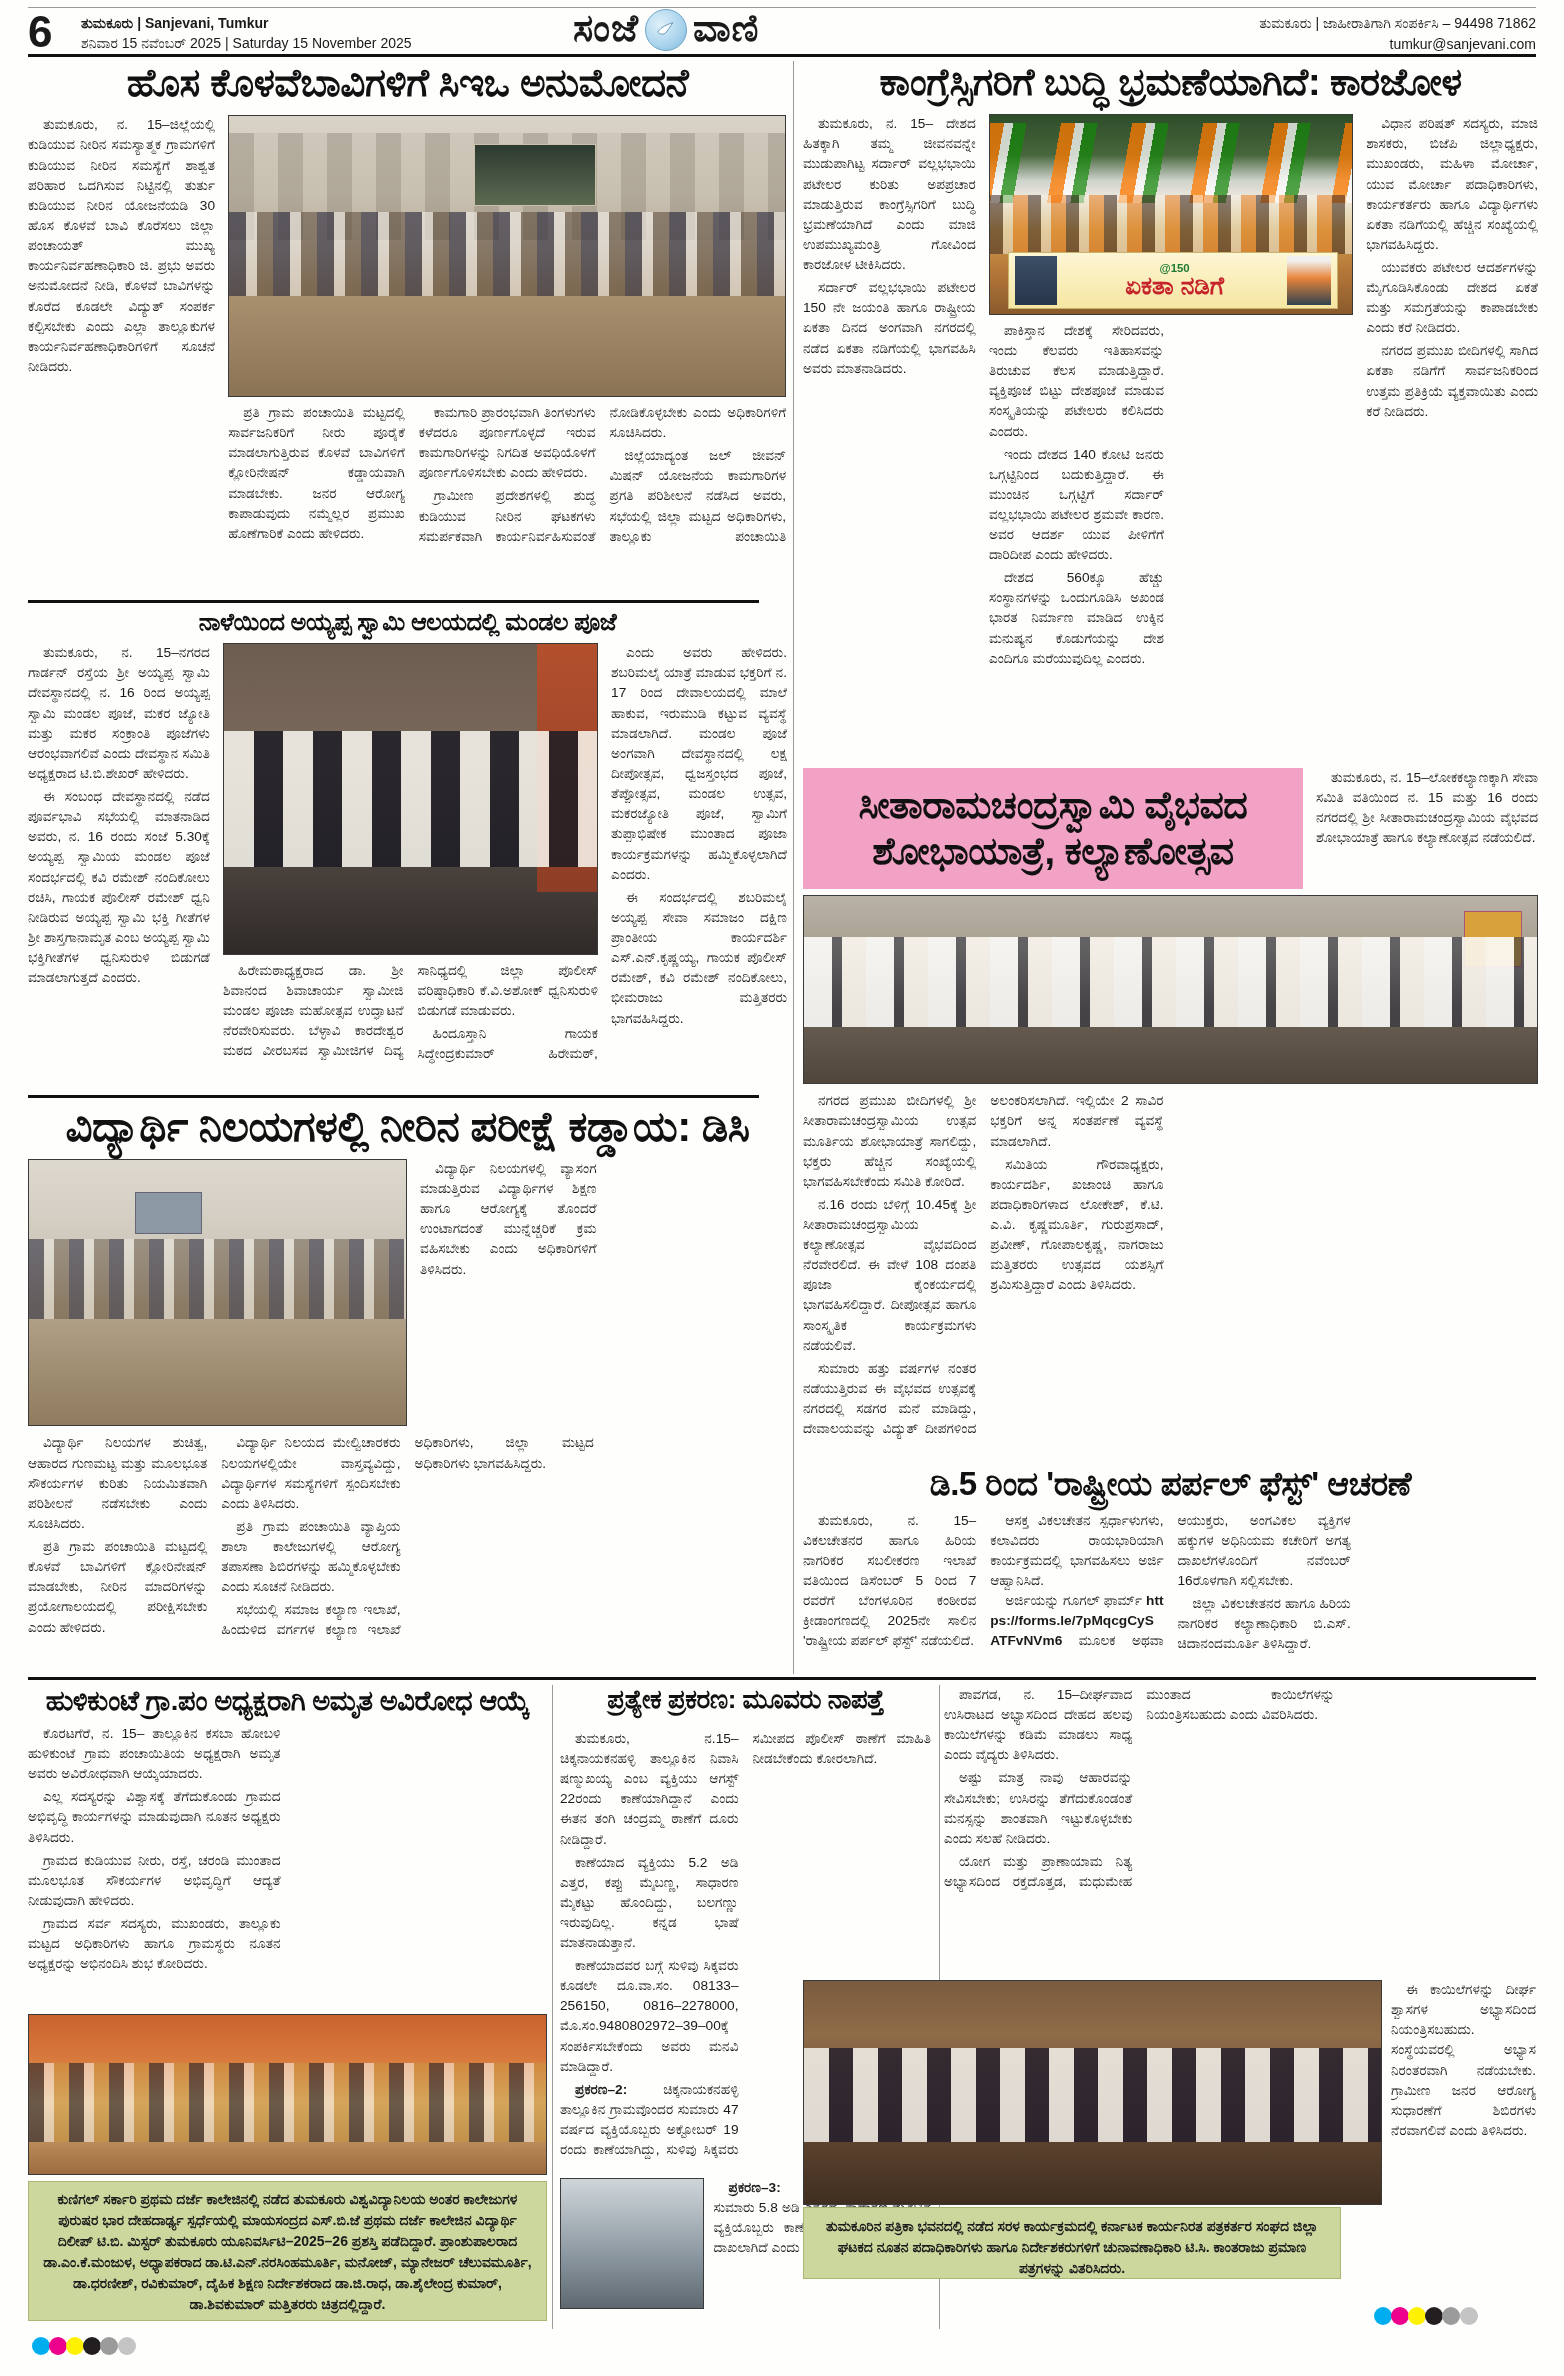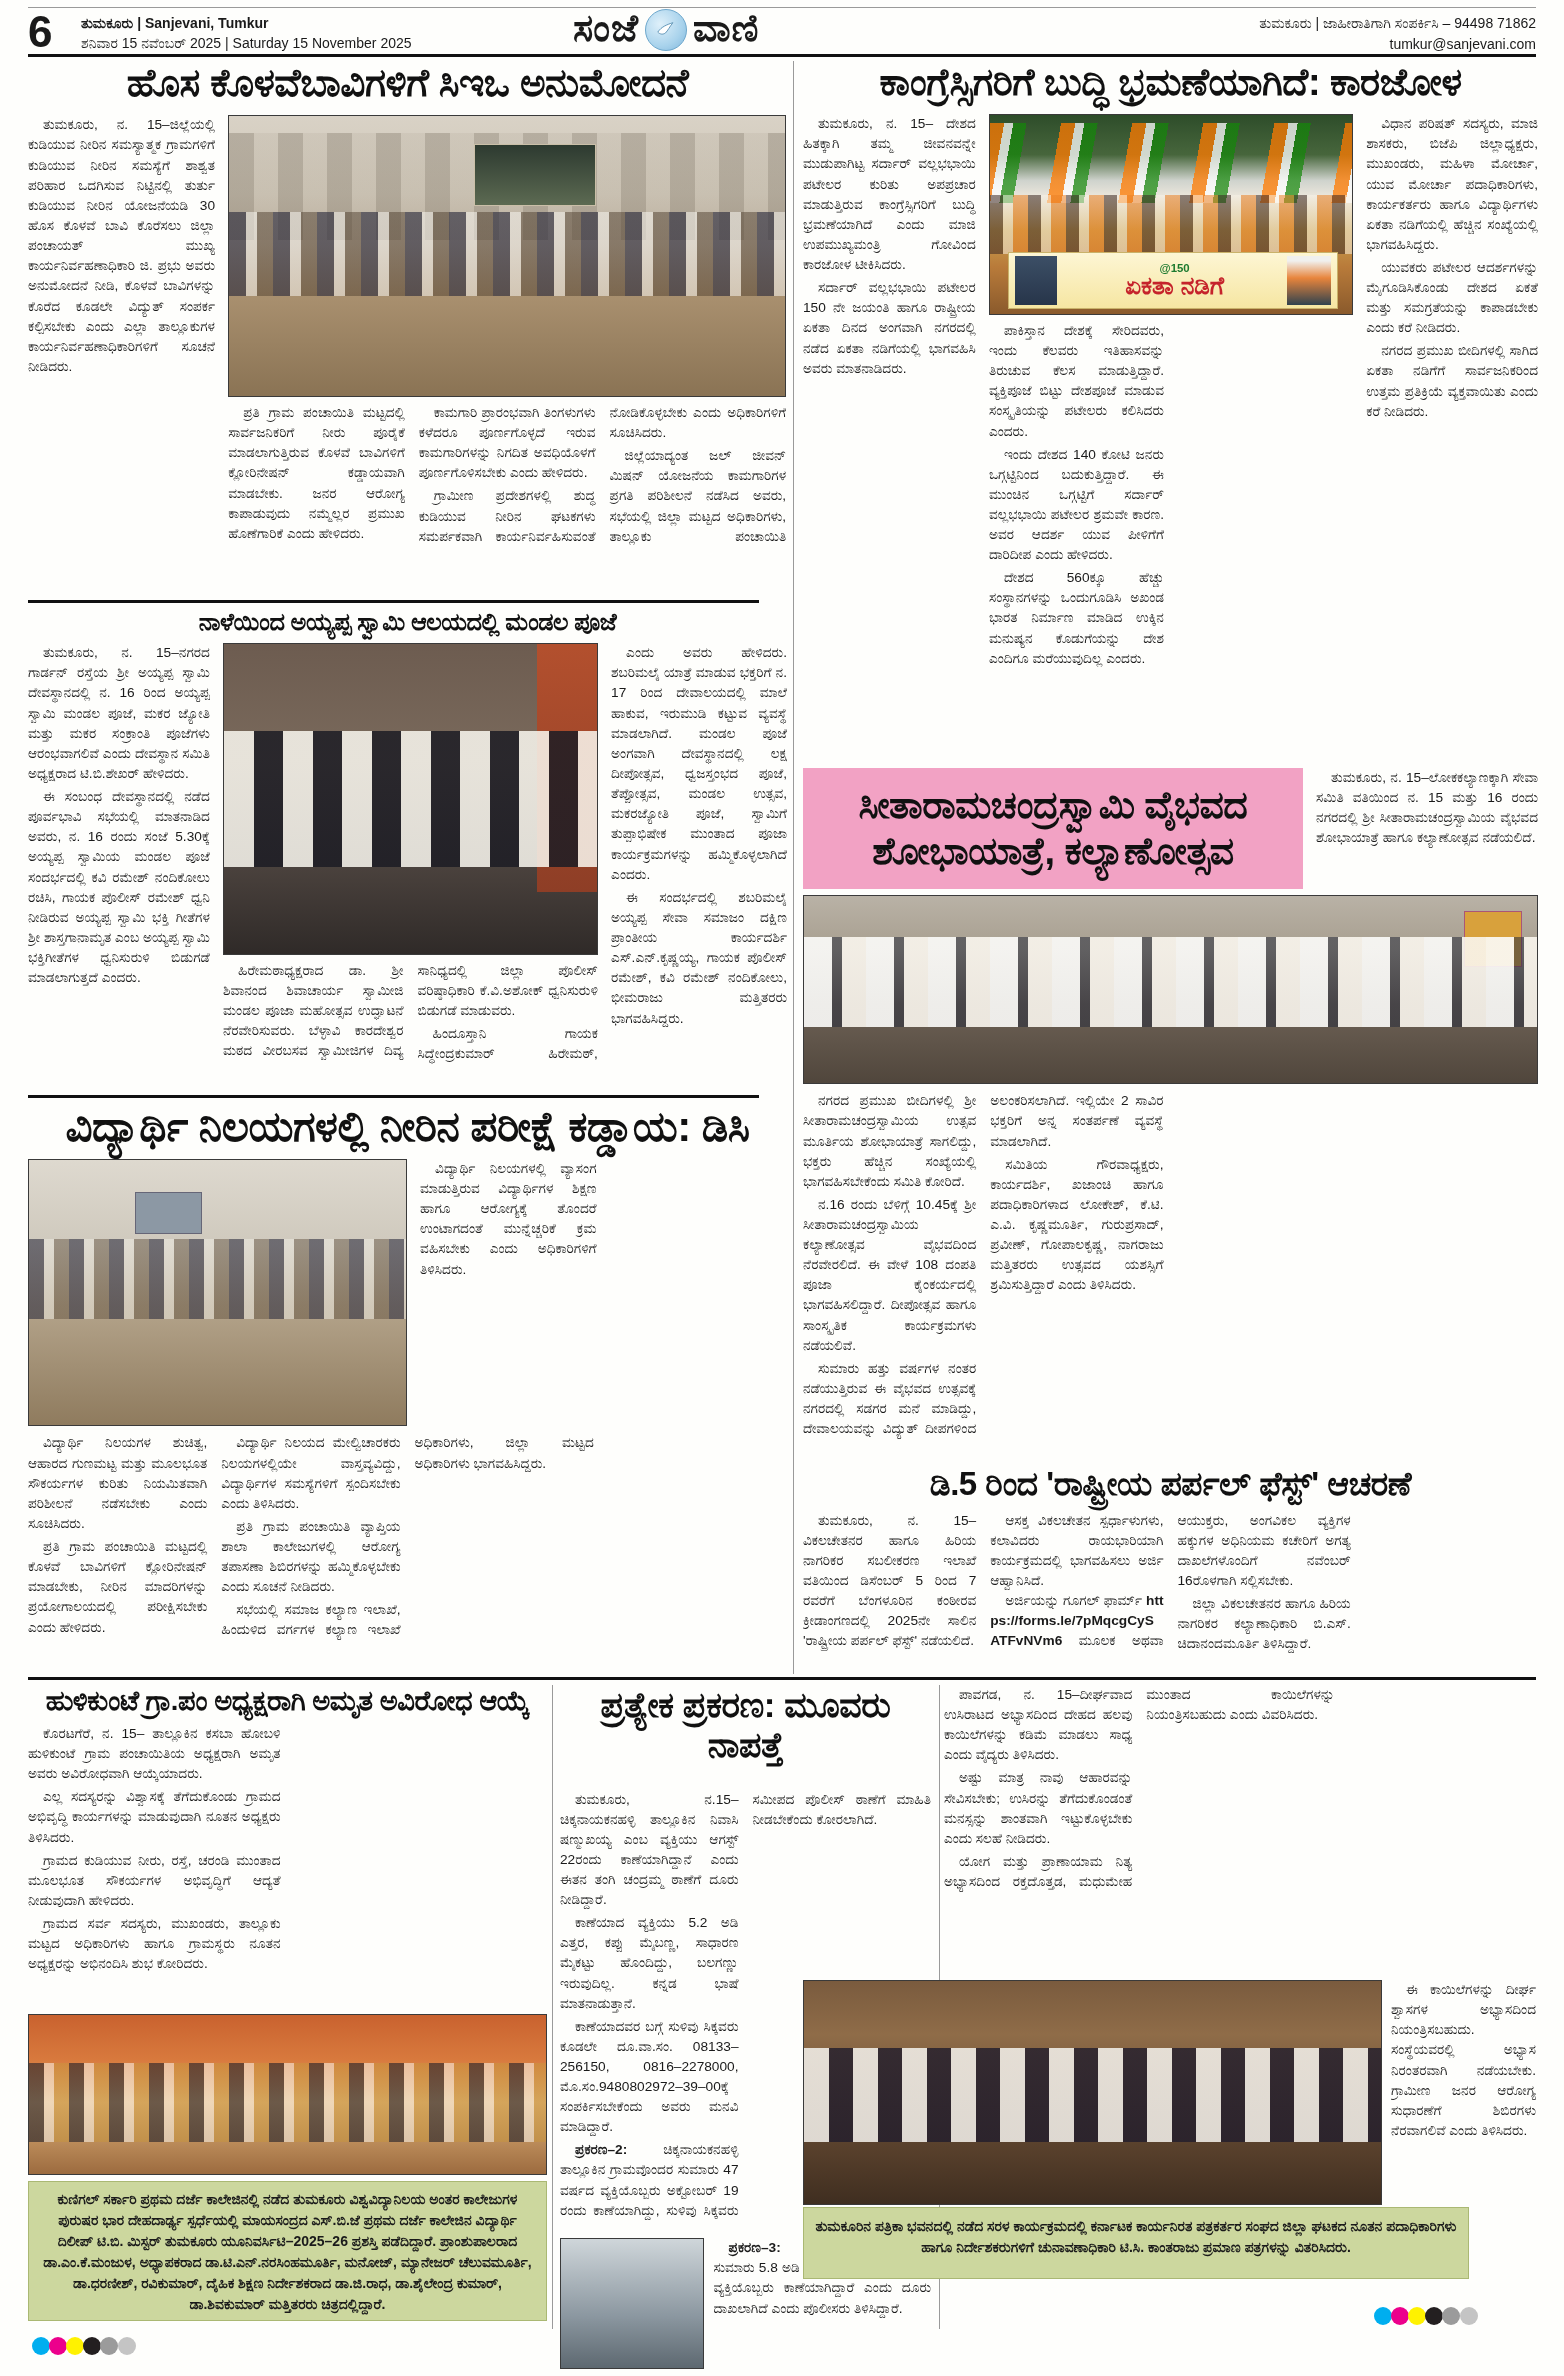--- a/index.html
+++ b/index.html
@@ -100,31 +100,31 @@
   #vb1{left:552px; top:1685px; width:0.9px; height:644px;}
   #vb2{left:939px; top:1685px; width:0.9px; height:644px;}
   #artG{position:absolute; left:28px; top:1685px; width:519px; height:647px;}
   #artG .headline{font-size:27.4px; margin-bottom:7.6px;}
   #artG .txt{height:286px;}
   #phG{height:161px; margin-top:3.8px; background:linear-gradient(180deg,#c9622f 0%,#d8793d 28%,#e1b37a 55%,#9c6b3f 100%);}
   #phG .b1{top:30%; height:50%; background:repeating-linear-gradient(90deg, rgba(30,30,40,.6) 0 15px, rgba(250,245,235,.55) 15px 24.6px, rgba(200,150,60,.5) 24.6px 40px);}
   .capbox{background:var(--green); border:0.9px solid #aab873; padding:7.6px 11.4px; font-size:14px; font-weight:600; line-height:1.5; text-align:center;}
   #artG .capbox{margin-top:5.7px; height:140px; overflow:hidden;}
   #artH{position:absolute; left:560px; top:1685px; width:371px; height:647px;}
-  #artH .headline{font-size:35px; margin-bottom:24px;}
+  #artH .headline{font-size:26px; margin-bottom:14px;}
   #artH .txt{height:443px;}
   #artH .botrow{display:flex; gap:9.5px; margin-top:5.7px;}
   #phH{width:144px; height:131px; background:linear-gradient(180deg,#cfd6da,#8b97a0 60%,#5d6870);}
   #artH .botp{flex:1; height:131px;}
   #artI{position:absolute; left:944px; top:1685px; width:593px; height:286px;}
   #artI .headline{font-size:27.4px; margin-bottom:7.6px;}
   #artI .txt{height:237px;}
   #phJ{position:absolute; left:803px; top:1980px; width:579px; height:225px; background:linear-gradient(180deg,#7a5b3e 0%,#8f6c48 24%,#6b4e35 56%,#3f2e20 100%);}
   #phJ .b1{top:30%; height:42%; background:repeating-linear-gradient(90deg, rgba(245,243,238,.85) 0 24.6px, rgba(32,28,44,.8) 24.6px 49px);}
-  #capJ{position:absolute; left:803px; top:2207px; width:666px; height:72px; overflow:hidden;}
+  #capJ{position:absolute; left:803px; top:2207px; width:538px; height:72px; overflow:hidden;}
   #contI{position:absolute; left:1391px; top:1980px; width:145px; height:299px;}
   
   .dots{position:absolute; display:flex;}
   #dotsL{left:32px; top:2337px;}
   #dotsR{left:1374px; top:2307px;}
   .dots span{width:18px; height:18px; border-radius:50%; margin-right:-0.9px; display:inline-block;}
 </style>
 </head>
 <body>
 

